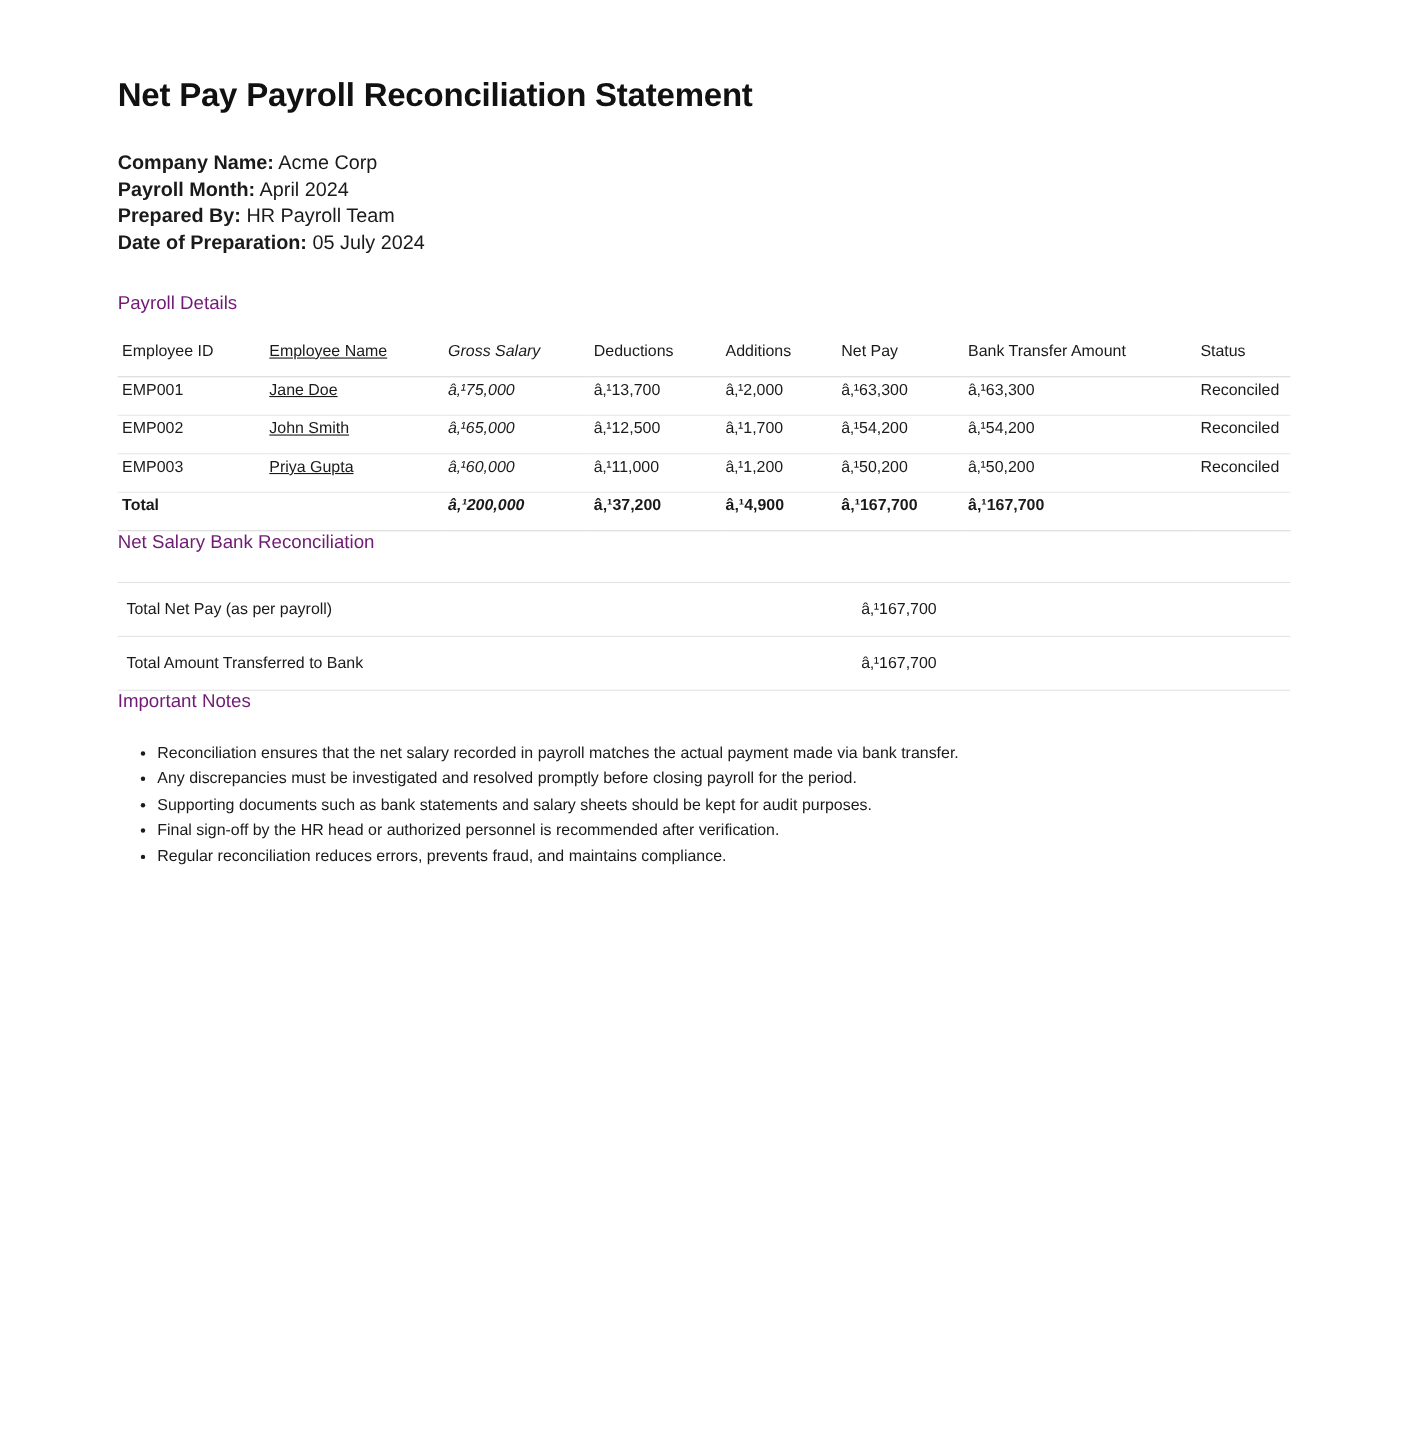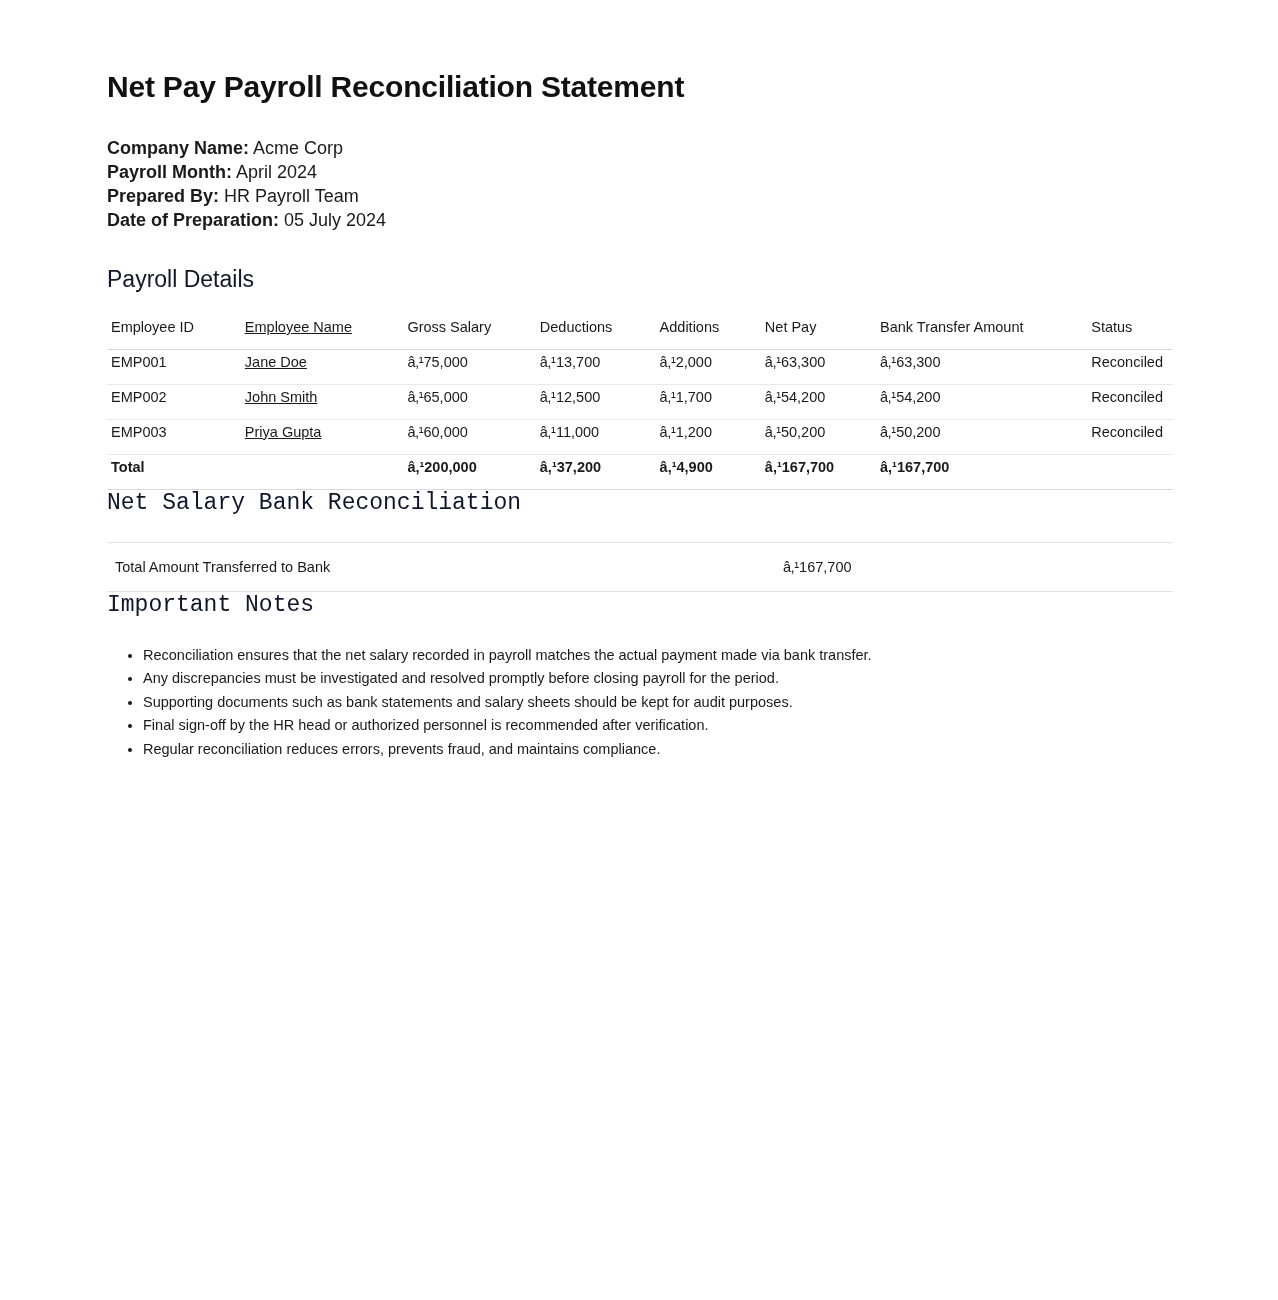--- a/index.html
+++ b/index.html
@@ -30,28 +30,27 @@
     line-height: 1.22;
     margin-bottom: 34px;
   }
   .meta div {
     margin-bottom: 2px;
   }
   .meta .lbl {
     font-weight: bold;
   }
   h2.section-title {
-    font-size: 23px;
+    font-size: 17px;
     font-weight: normal;
     margin: 0 0 26px 0;
-    color: #0f172a;
+    color: #701a75;
   }
   .section-gap {
     margin-top: 46px;
-    font-family: Liberation Mono, monospace;
   }
   table {
     width: 100%;
     border-collapse: collapse;
     font-size: 14.5px;
   }
   
   table.payroll th {
     text-align: left;
     font-weight: normal;
@@ -65,21 +64,21 @@
     border-bottom: 1px solid #e8e8e8;
     white-space: nowrap;
   }
   table.payroll tr.total-row td {
     font-weight: bold;
     border-bottom: 1px solid #d9d9d9;
     border-top: 1px solid #d9d9d9;
   }
   table.payroll th.col-id, table.payroll td.col-id { width: 130px; }
   table.payroll th.col-name, table.payroll td.col-name { width: 160px; text-decoration: underline; }
-  table.payroll th.col-gross, table.payroll td.col-gross { width: 128px; }
+  table.payroll th.col-gross, table.payroll td.col-gross { width: 128px; font-style: italic; }
   table.payroll th.col-ded, table.payroll td.col-ded { width: 115px; }
   table.payroll th.col-add, table.payroll td.col-add { width: 100px; }
   table.payroll th.col-net, table.payroll td.col-net { width: 110px; }
   table.payroll th.col-bank, table.payroll td.col-bank { width: 212px; }
 
   
   table.recon td {
     padding: 16px 10px 16px 8px;
     border-bottom: 1px solid #e3e3e3;
     font-size: 14.5px;
@@ -184,20 +183,24 @@
         <td class="col-status"></td>
       </tr>
     </tbody>
   </table>
 
   <h2 class="section-title section-gap">Net Salary Bank Reconciliation</h2>
 
   <table class="recon">
     <tbody>
       <tr>
+        <td>Total Net Pay (as per payroll)</td>
+        <td class="value">â‚¹167,700</td>
+      </tr>
+      <tr>
         <td>Total Amount Transferred to Bank</td>
         <td class="value">â‚¹167,700</td>
       </tr>
     </tbody>
   </table>
 
   <h2 class="section-title section-gap">Important Notes</h2>
 
   <ul class="notes">
     <li>Reconciliation ensures that the net salary recorded in payroll matches the actual payment made via bank transfer.</li>

